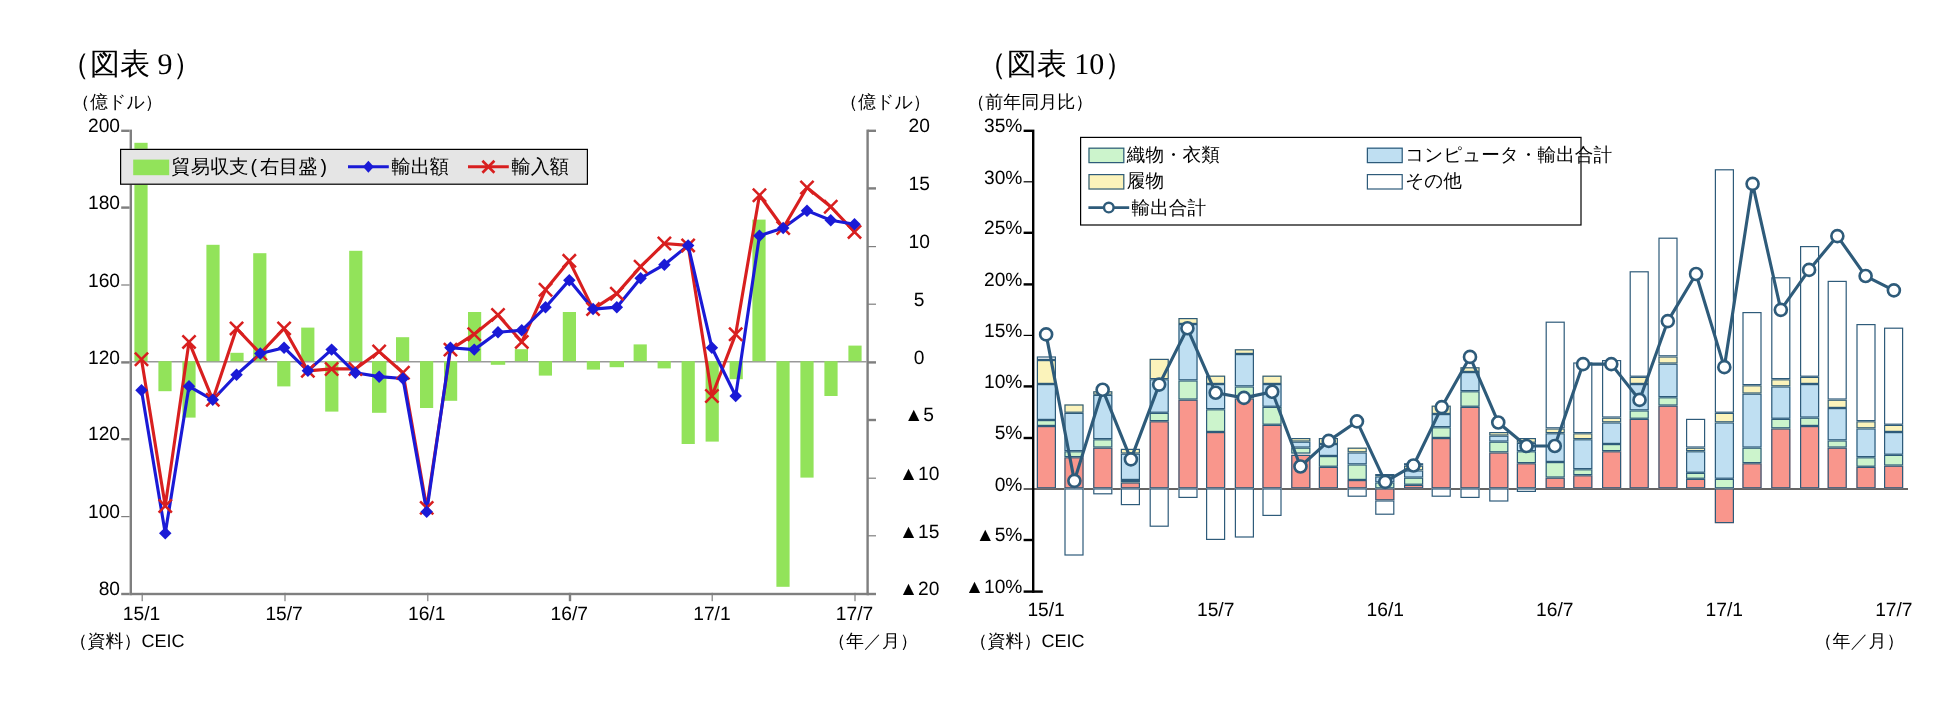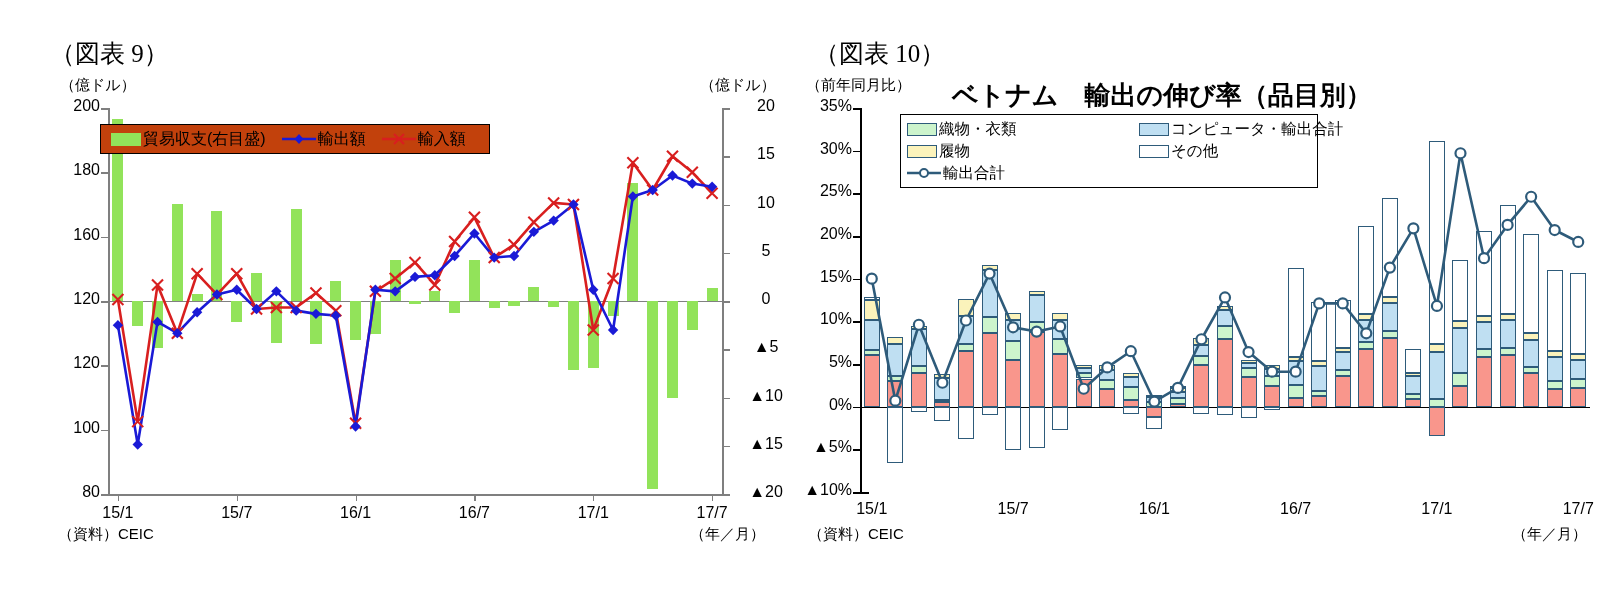--- a/index.html
+++ b/index.html
@@ -15,21 +15,21 @@
   .src-lbl{position:absolute;font-size:15px;}
   .ym-lbl{position:absolute;font-size:15px;}
 
   .plot{position:absolute;}
   .axis-line{position:absolute;background:#7f7f7f;}
   .tick{position:absolute;background:#7f7f7f;}
   .ytick-lbl{position:absolute;font-size:16px;text-align:right;white-space:nowrap;}
   .ytick-lbl.r{text-align:center;}
   .xtick-lbl{position:absolute;font-size:16px;text-align:center;white-space:nowrap;}
 
-  .legend-box{position:absolute;border:1.5px solid #000;background:#c2410c;box-sizing:border-box;}
+  .legend-box{position:absolute;border:1.5px solid #000;background:#e5e5e5;box-sizing:border-box;font-family:Liberation Mono, monospace;}
   .lg-row{display:flex;align-items:center;height:100%;}
   .lg-item{display:flex;align-items:center;white-space:nowrap;font-size:16px;}
   .lg-swatch{display:inline-block;width:30px;height:13px;margin-right:2px;}
   .lg-swatch.bdr{border:1px solid #2e5b7a;box-sizing:border-box;}
   .lg-line{display:inline-block;width:34px;height:14px;position:relative;margin-right:2px;}
 
   .bar{position:absolute;}
   .seg{position:absolute;box-sizing:border-box;}
   svg{position:absolute;left:0;top:0;overflow:visible;}
 
@@ -224,21 +224,20 @@
     </div>
 
     <div class="src-lbl" style="left:58px;top:525px;">（資料）CEIC</div>
     <div class="ym-lbl" style="left:690px;top:525px;">（年／月）</div>
   </div>
 
   <div class="panel" id="panel-right">
 
     <div class="fig-no" style="left:14px;top:37px;">（図表 10）</div>
     <div class="unit-lbl" style="left:6px;top:76px;">（前年同月比）</div>
-    <div class="chart-title" style="left:152px;top:78px;">ベトナム　輸出の伸び率（品目別）</div>
 
     <div class="plot" id="plot2" style="left:0;top:0;width:818px;height:600px;">
         <div class="axis-line" style="left:60px;top:108px;width:1.5px;height:386px;background:#000;"></div>
         <div class="tick" style="left:53px;top:108px;width:7px;height:1.5px;background:#000;"></div>
         <div class="ytick-lbl" style="left:-6px;top:97px;width:58px;">35%</div>
         <div class="tick" style="left:53px;top:150.66666666666669px;width:7px;height:1.5px;background:#000;"></div>
         <div class="ytick-lbl" style="left:-6px;top:139.66666666666669px;width:58px;">30%</div>
         <div class="tick" style="left:53px;top:193.33333333333331px;width:7px;height:1.5px;background:#000;"></div>
         <div class="ytick-lbl" style="left:-6px;top:182.33333333333331px;width:58px;">25%</div>
         <div class="tick" style="left:53px;top:236px;width:7px;height:1.5px;background:#000;"></div>

